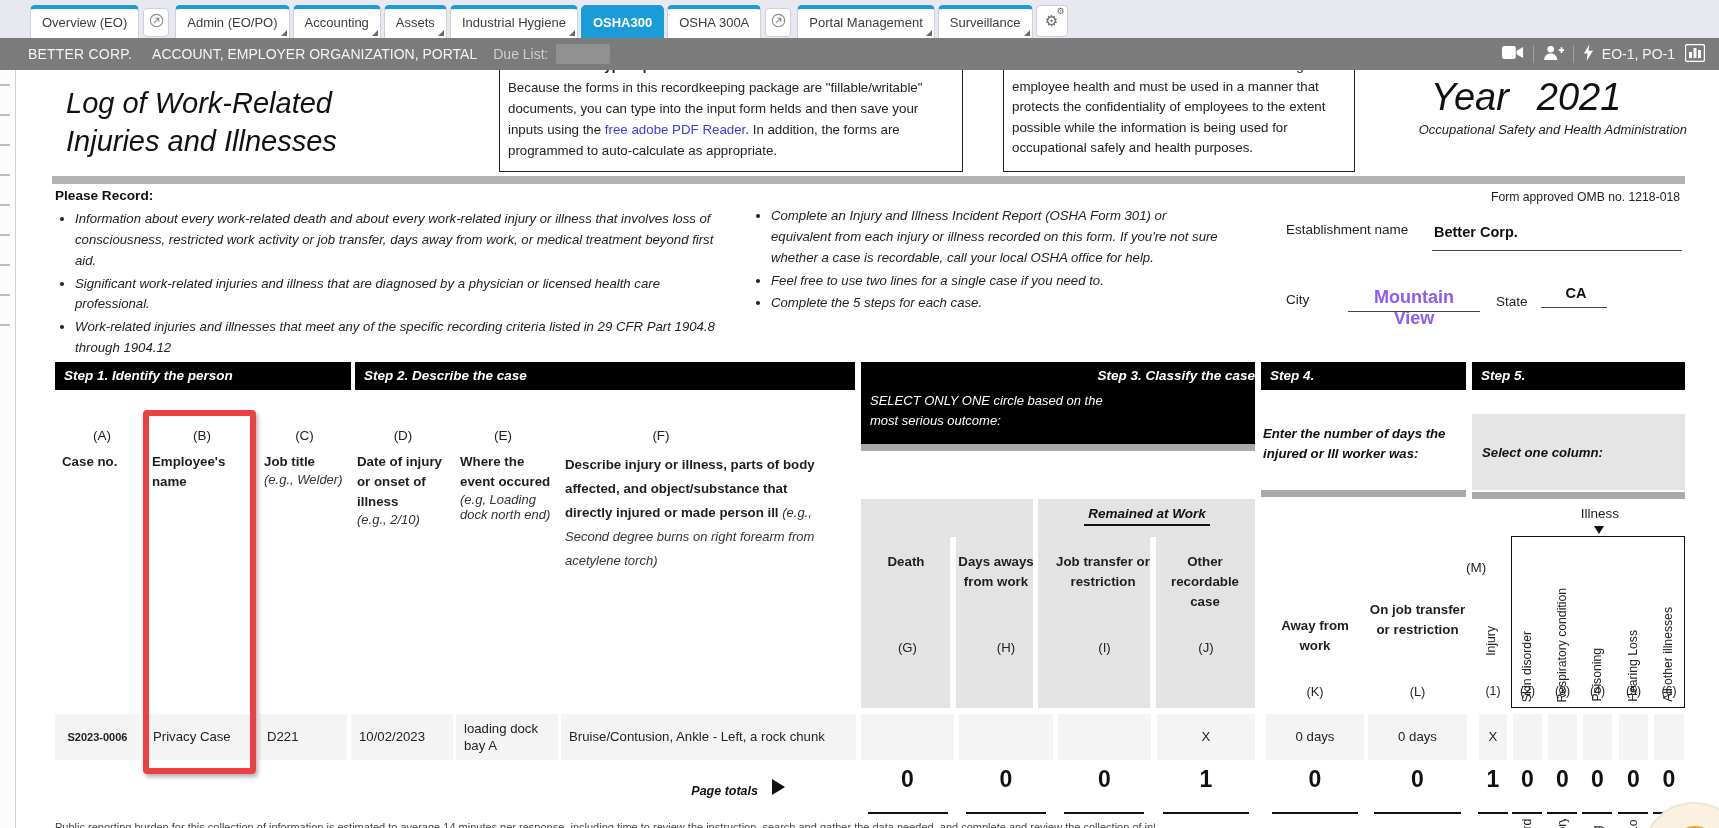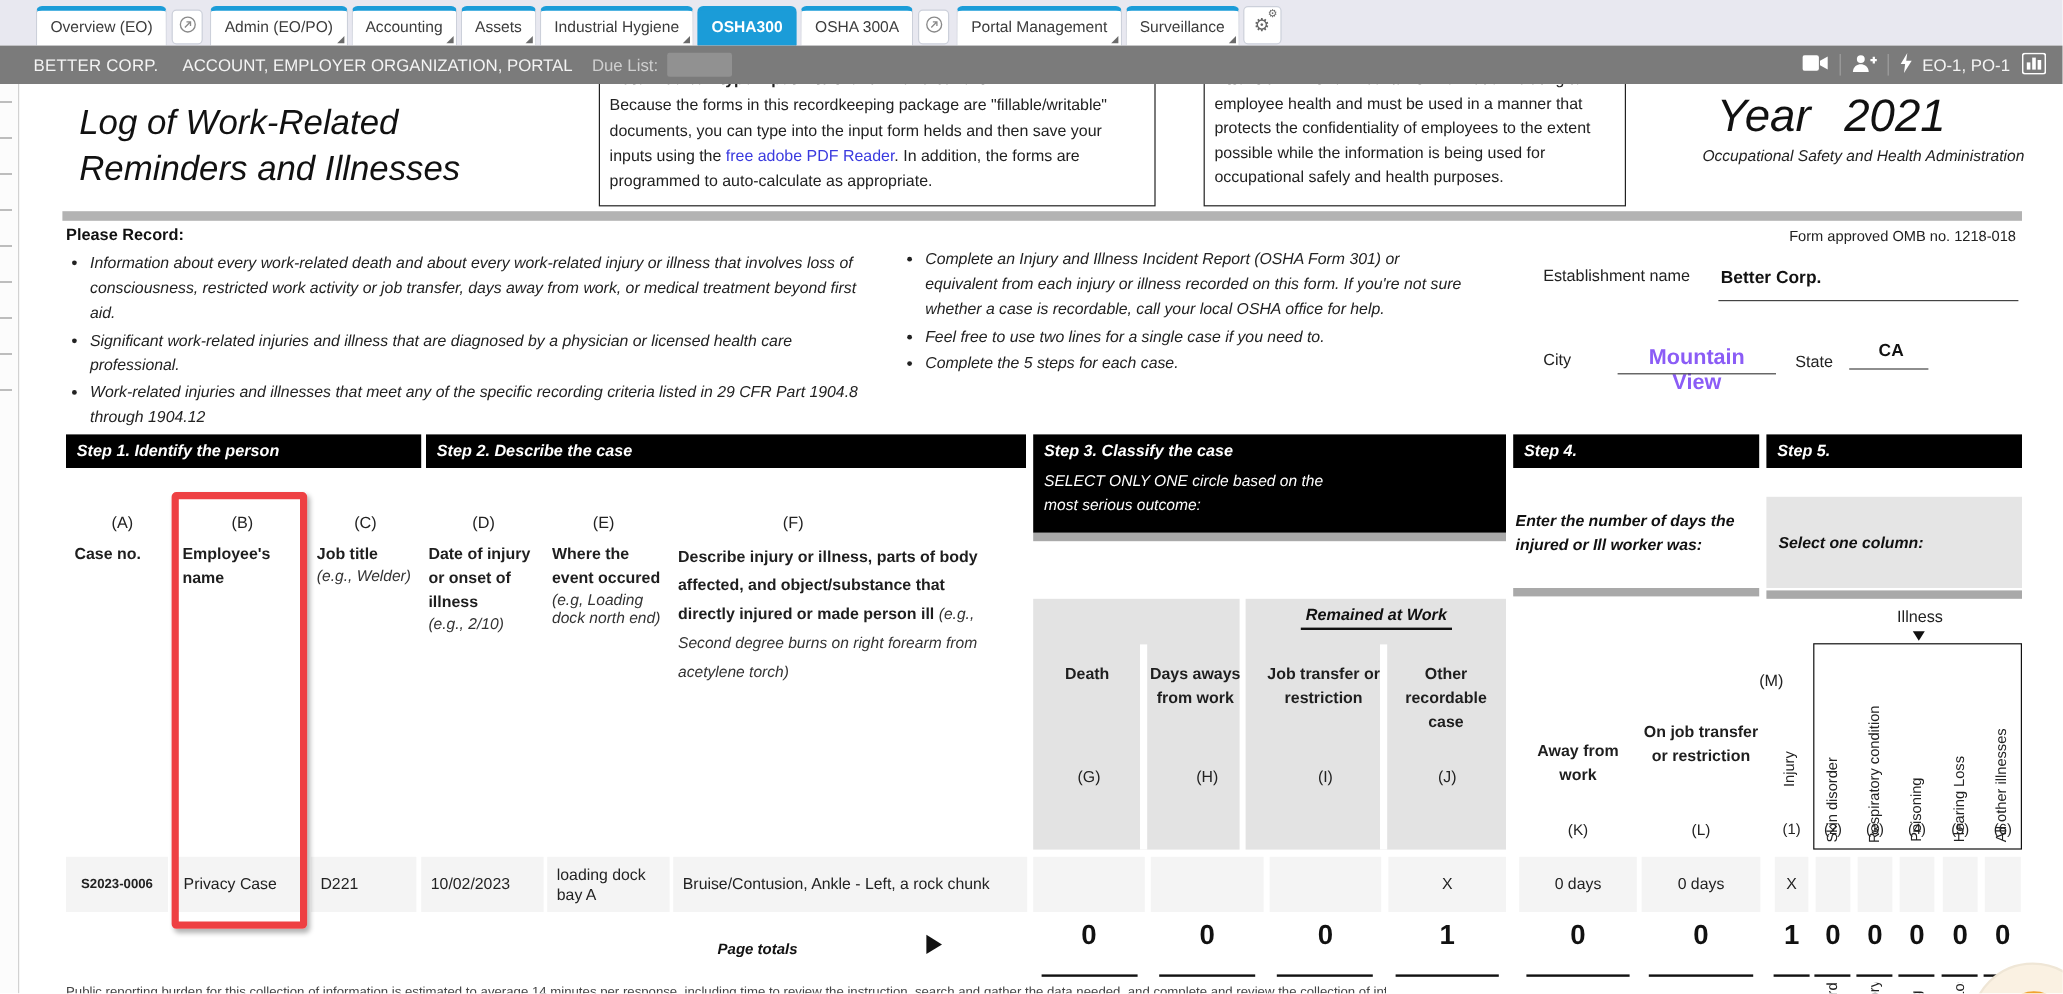--- a/index.html
+++ b/index.html
@@ -98,21 +98,21 @@
           </svg></span>
     </div>
   </div>
 
   <div class="abs strip">
     <div class="ticks"></div>
   </div>
 
   <div class="abs" style="left:66px;top:84px;font-size:29px;font-style:italic;color:#111;line-height:1.32;">
     <div>Log of Work-Related</div>
-    <div>Reminders and Illnesses</div>
+    <div>Injuries and Illnesses</div>
   </div>
 
   <div class="abs" style="left:499px;top:52px;width:464px;height:120px;border:1.5px solid #222;background:#fff;padding:2px 8px 4px;z-index:1;font-size:13.3px;line-height:21px;">
     <div class="b" style="height:22px;">Note: You can type input into the form and save it</div>
     <div><span>Because the forms in this recordkeeping package are "fillable/writable" documents, you can type into the input form helds and then save your inputs using the </span><span class="lnk">free adobe PDF Reader</span><span>. In addition, the forms are programmed to auto-calculate as appropriate.</span></div>
   </div>
 
   <div class="abs" style="left:1003px;top:52px;width:352px;height:120px;border:1.5px solid #222;background:#fff;padding:3px 8px 4px;z-index:1;font-size:13.3px;line-height:20.5px;">
     <b>Attention:</b><span> This form contains information relating to employee health and must be used in a manner that protects the confidentiality of employees to the extent possible while the information is being used for occupational safely and health purposes.</span>
   </div>
@@ -154,21 +154,21 @@
   <div class="abs b c" style="left:1352px;top:287px;width:124px;font-size:18px;color:#8b5cf6;">Mountain View</div>
   <div class="abs" style="left:1348px;top:311px;width:132px;border-top:1.5px solid #444;"></div>
 
   <div class="abs" style="left:1496px;top:294px;font-size:13.5px;">State</div>
   <div class="abs b c" style="left:1546px;top:285px;width:60px;font-size:14.5px;color:#111;">CA</div>
   <div class="abs" style="left:1541px;top:307px;width:66px;border-top:1.5px solid #444;"></div>
 
   <div class="abs step-bar" style="left:55px;top:362px;width:296px;height:28px;">Step 1. Identify the person</div>
   <div class="abs step-bar" style="left:355px;top:362px;width:500px;height:28px;">Step 2. Describe the case</div>
   <div class="abs" style="left:861px;top:362px;width:394px;height:82px;background:#000;color:#fff;">
-    <div class="step-bar" style="background:none;">Step 3. Classify the case</div>
+    <div class="step-bar" style="background:none;text-align:right;">Step 3. Classify the case</div>
     <div class="i" style="font-size:13px;padding:8px 0 0 9px;width:262px;line-height:1.55;">SELECT ONLY ONE circle based on the most serious outcome:</div>
   </div>
   <div class="abs shadow" style="left:861px;top:444px;width:394px;height:7px;"></div>
   <div class="abs step-bar" style="left:1261px;top:362px;width:205px;height:28px;">Step 4.</div>
   <div class="abs step-bar" style="left:1472px;top:362px;width:213px;height:28px;">Step 5.</div>
 
   <div class="abs i b" style="left:1263px;top:424px;width:190px;font-size:13.2px;line-height:1.5;color:#111;">Enter the number of days the injured or Ill worker was:</div>
   <div class="abs shadow" style="left:1261px;top:490px;width:205px;height:7px;"></div>
   <div class="abs i b" style="left:1472px;top:414px;width:213px;height:76px;background:#e5e5e5;display:flex;align-items:center;padding-left:10px;font-size:13.2px;color:#111;">Select one column:</div>
   <div class="abs shadow" style="left:1472px;top:492px;width:213px;height:7px;"></div>
@@ -255,21 +255,21 @@
   <div class="abs cell cc" style="left:1157px;top:714px;width:98px;height:46px;">X</div>
   <div class="abs cell cc" style="left:1266px;top:714px;width:98px;height:46px;">0 days</div>
   <div class="abs cell cc" style="left:1368px;top:714px;width:99px;height:46px;">0 days</div>
   <div class="abs cell cc" style="left:1479px;top:714px;width:28px;height:46px;">X</div>
   <div class="abs cell cc" style="left:1513px;top:714px;width:29px;height:46px;"></div>
   <div class="abs cell cc" style="left:1548px;top:714px;width:29px;height:46px;"></div>
   <div class="abs cell cc" style="left:1583px;top:714px;width:29px;height:46px;"></div>
   <div class="abs cell cc" style="left:1619px;top:714px;width:29px;height:46px;"></div>
   <div class="abs cell cc" style="left:1654px;top:714px;width:30px;height:46px;"></div>
 
-  <div class="abs i b" style="left:598px;top:784px;width:160px;text-align:left;font-size:12.5px;color:#111;">Page totals</div>
+  <div class="abs i b" style="left:598px;top:784px;width:160px;text-align:right;font-size:12.5px;color:#111;">Page totals</div>
   <div class="abs" style="left:772px;top:779px;width:0;height:0;border-top:8px solid transparent;border-bottom:8px solid transparent;border-left:13px solid #111;"></div>
 
   <div class="abs num" style="left:861px;top:766px;width:93px;">0</div>
   <div class="abs num" style="left:959px;top:766px;width:94px;">0</div>
   <div class="abs num" style="left:1058px;top:766px;width:93px;">0</div>
   <div class="abs num" style="left:1157px;top:766px;width:98px;">1</div>
   <div class="abs num" style="left:1266px;top:766px;width:98px;">0</div>
   <div class="abs num" style="left:1368px;top:766px;width:99px;">0</div>
   <div class="abs num" style="left:1479px;top:766px;width:28px;">1</div>
   <div class="abs num" style="left:1513px;top:766px;width:29px;">0</div>

